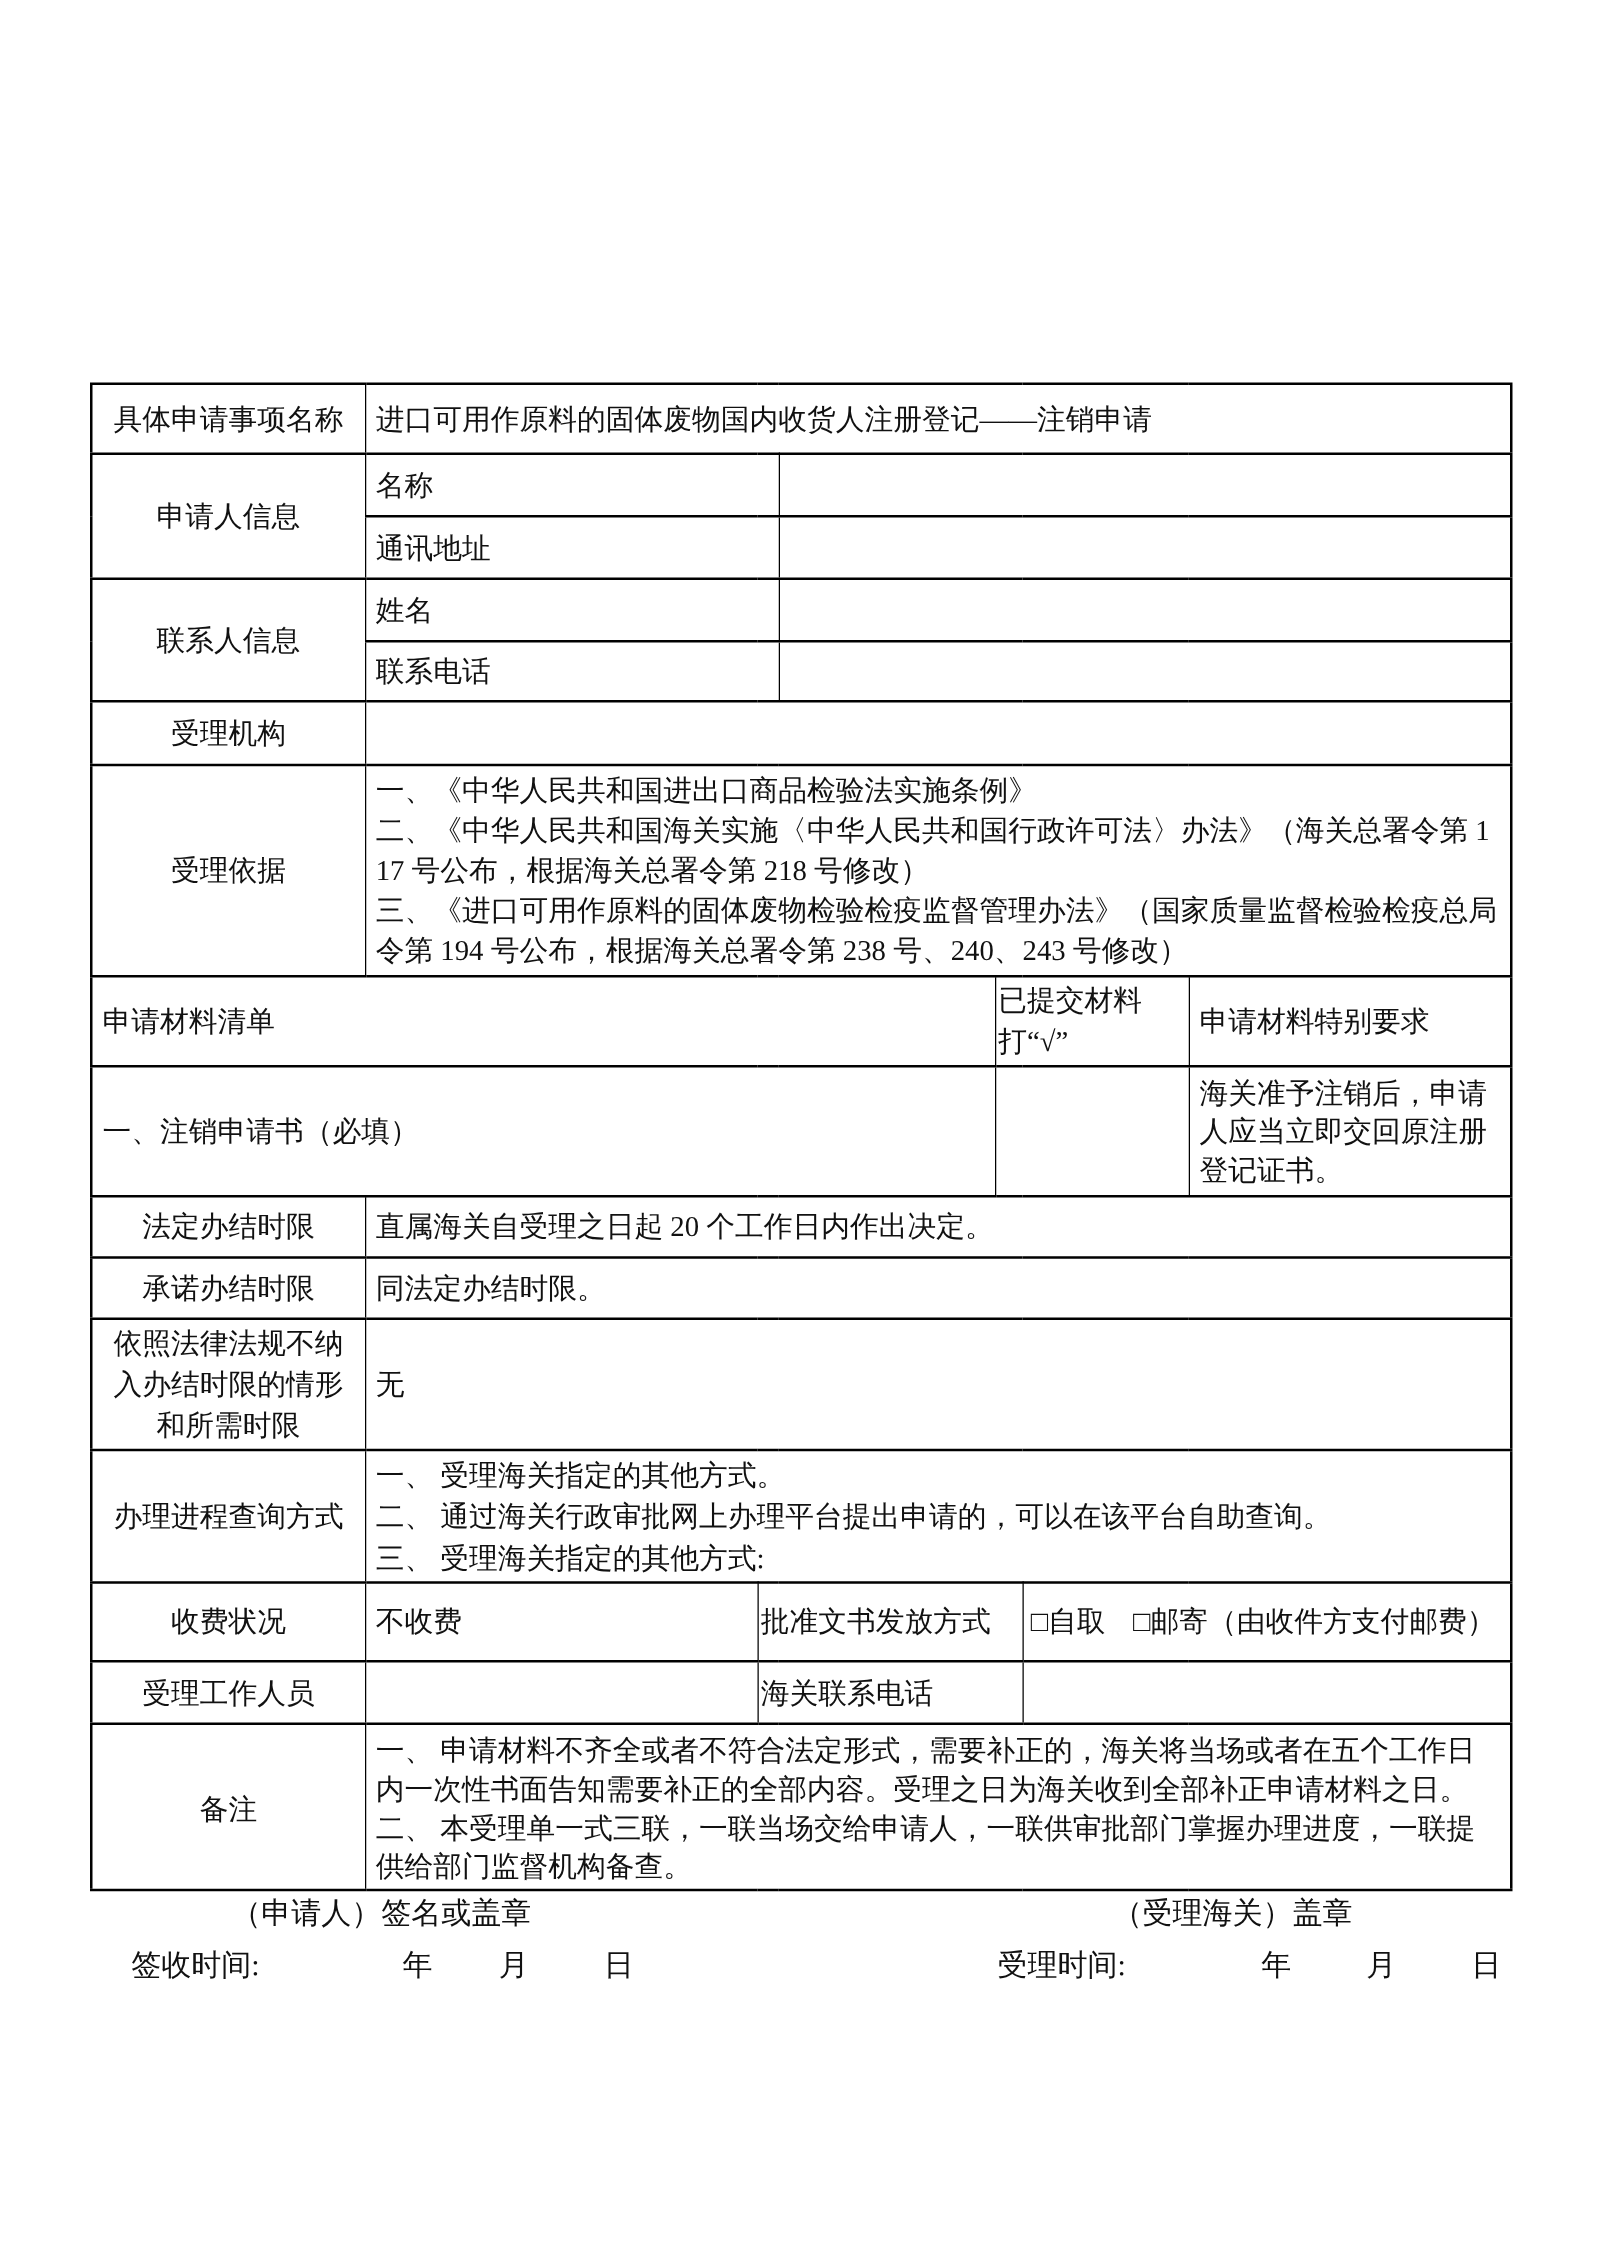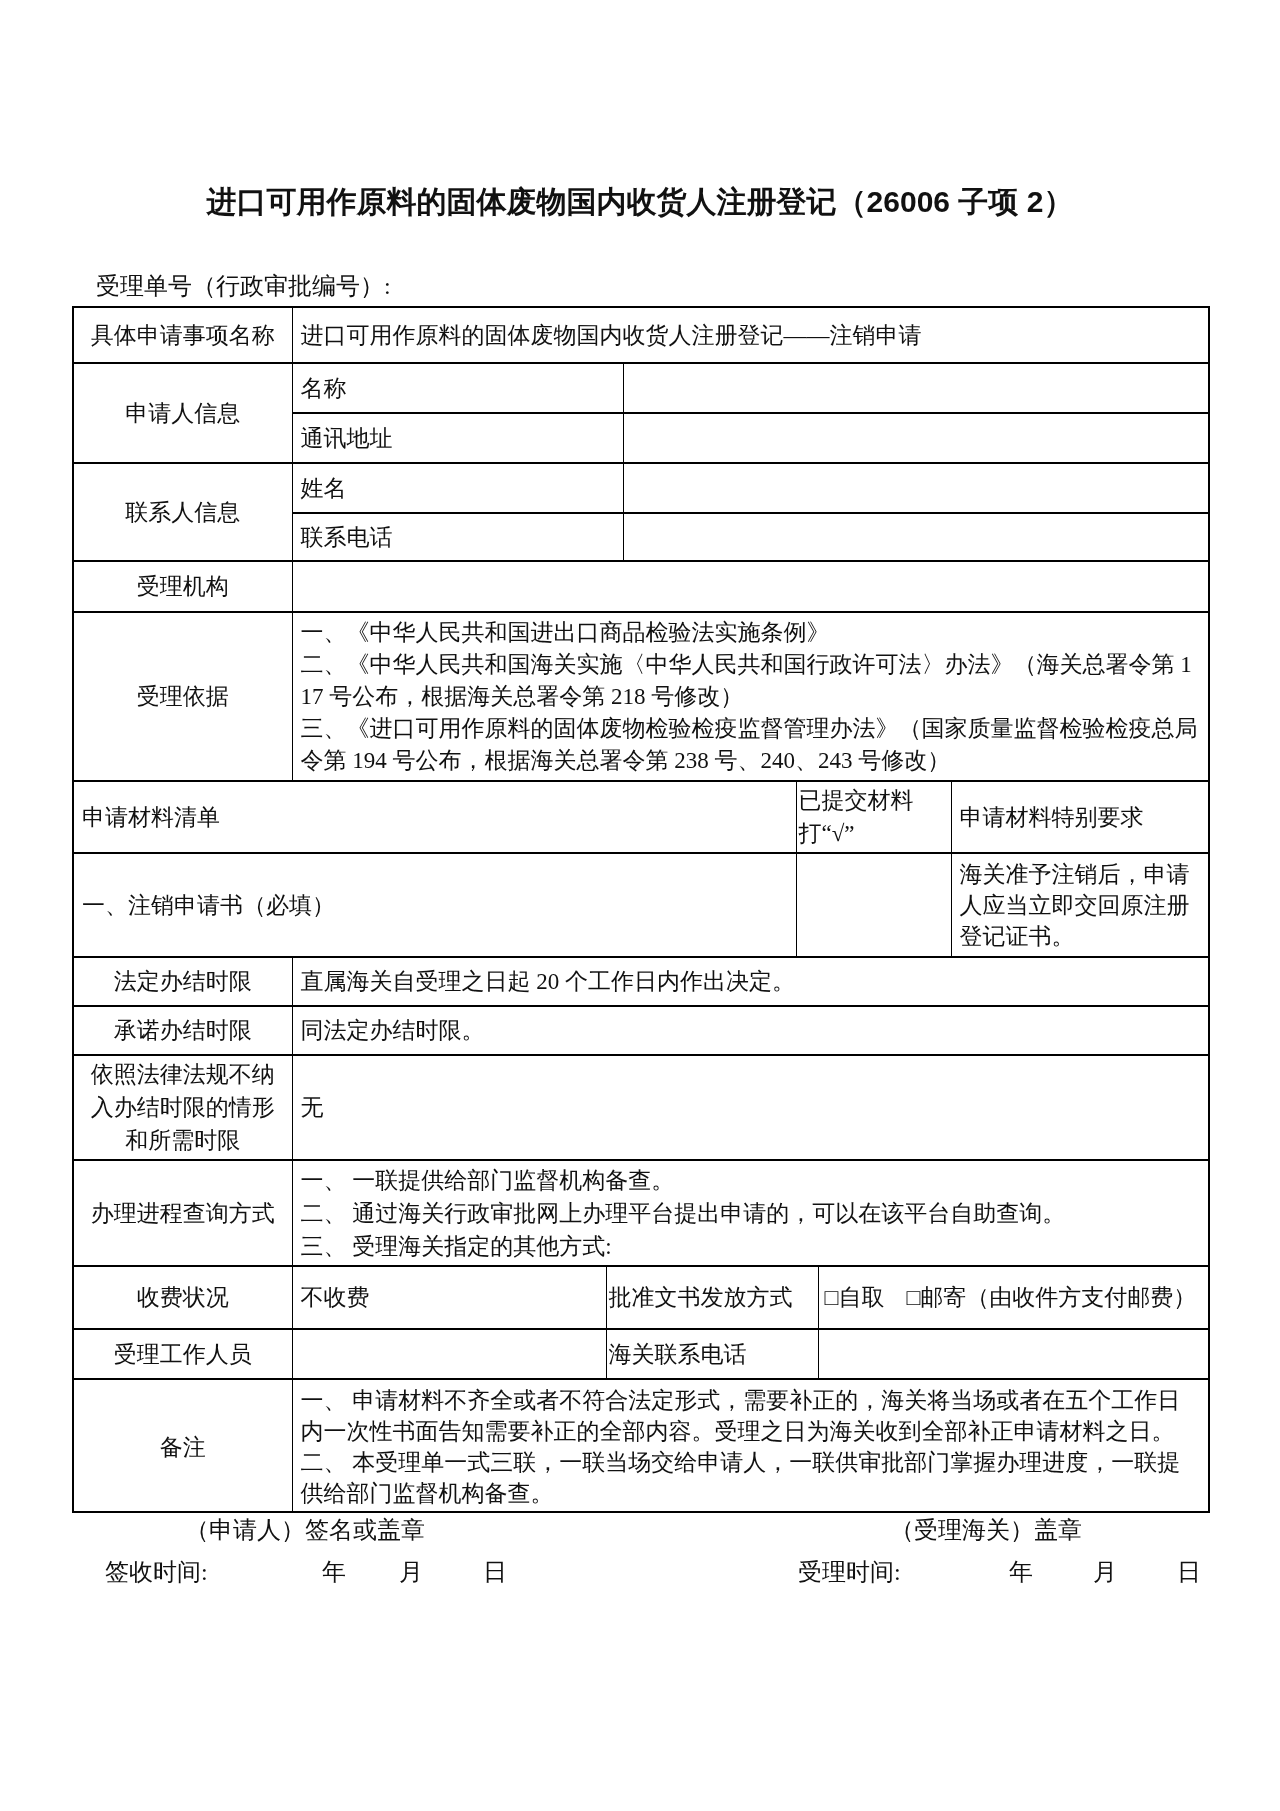--- a/index.html
+++ b/index.html
@@ -56,22 +56,20 @@
   td.para{font-size:22px; line-height:32px; padding:3px 10px 3px 12px; text-align:left;}
   .opt-box{display:inline-block;}
   .opt-gap{margin-left:22px;}
   .f-abs{position:absolute; font-size:24px; white-space:nowrap;}
 </style>
 </head>
 <body>
 
 <div class="sheet">
 
-  <h2 class="doc-subtitle">进口可用作原料的固体废物国内收货人注册登记（26006 子项 2）</h2>
-  <div class="acc-no">受理单号（行政审批编号）:</div>
 
   <table class="form">
     <colgroup>
       <col style="width:219px">
         <col style="width:314px">
         <col style="width:17px">
       <col style="width:173px">
         <col style="width:22px">
         <col style="width:133px">
       <col style="width:258px">
@@ -143,21 +141,21 @@
     </tr>
 
     <tr style="height:62px">
       <td class="lbl small">依照法律法规不纳入办结时限的情形和所需时限</td>
       <td colspan="6" class="para">无</td>
     </tr>
 
     <tr style="height:106px">
       <td class="lbl">办理进程查询方式</td>
       <td colspan="6" class="para" style="line-height:33px">
-        <div>一、 一联提供给部门监督机构备查。</div>
+        <div>一、 受理海关指定的其他方式。</div>
         <div>二、 通过海关行政审批网上办理平台提出申请的，可以在该平台自助查询。</div>
         <div>三、 受理海关指定的其他方式:</div>
       </td>
     </tr>
 
     <tr style="height:49px">
       <td class="lbl">收费状况</td>
       <td class="ctr">不收费</td>
       <td colspan="3" class="ctr" style="padding:14px 2px">批准文书发放方式</td>
       <td colspan="2" class="left" style="padding:4px 6px">

